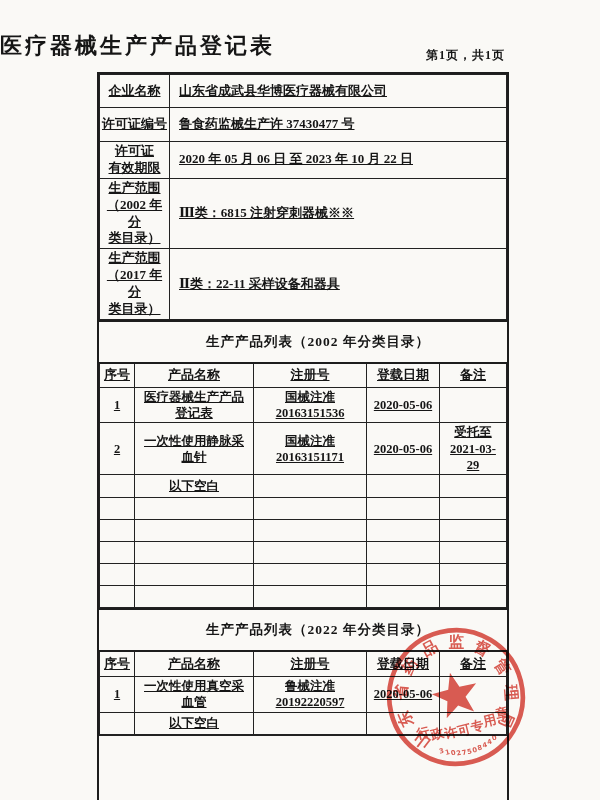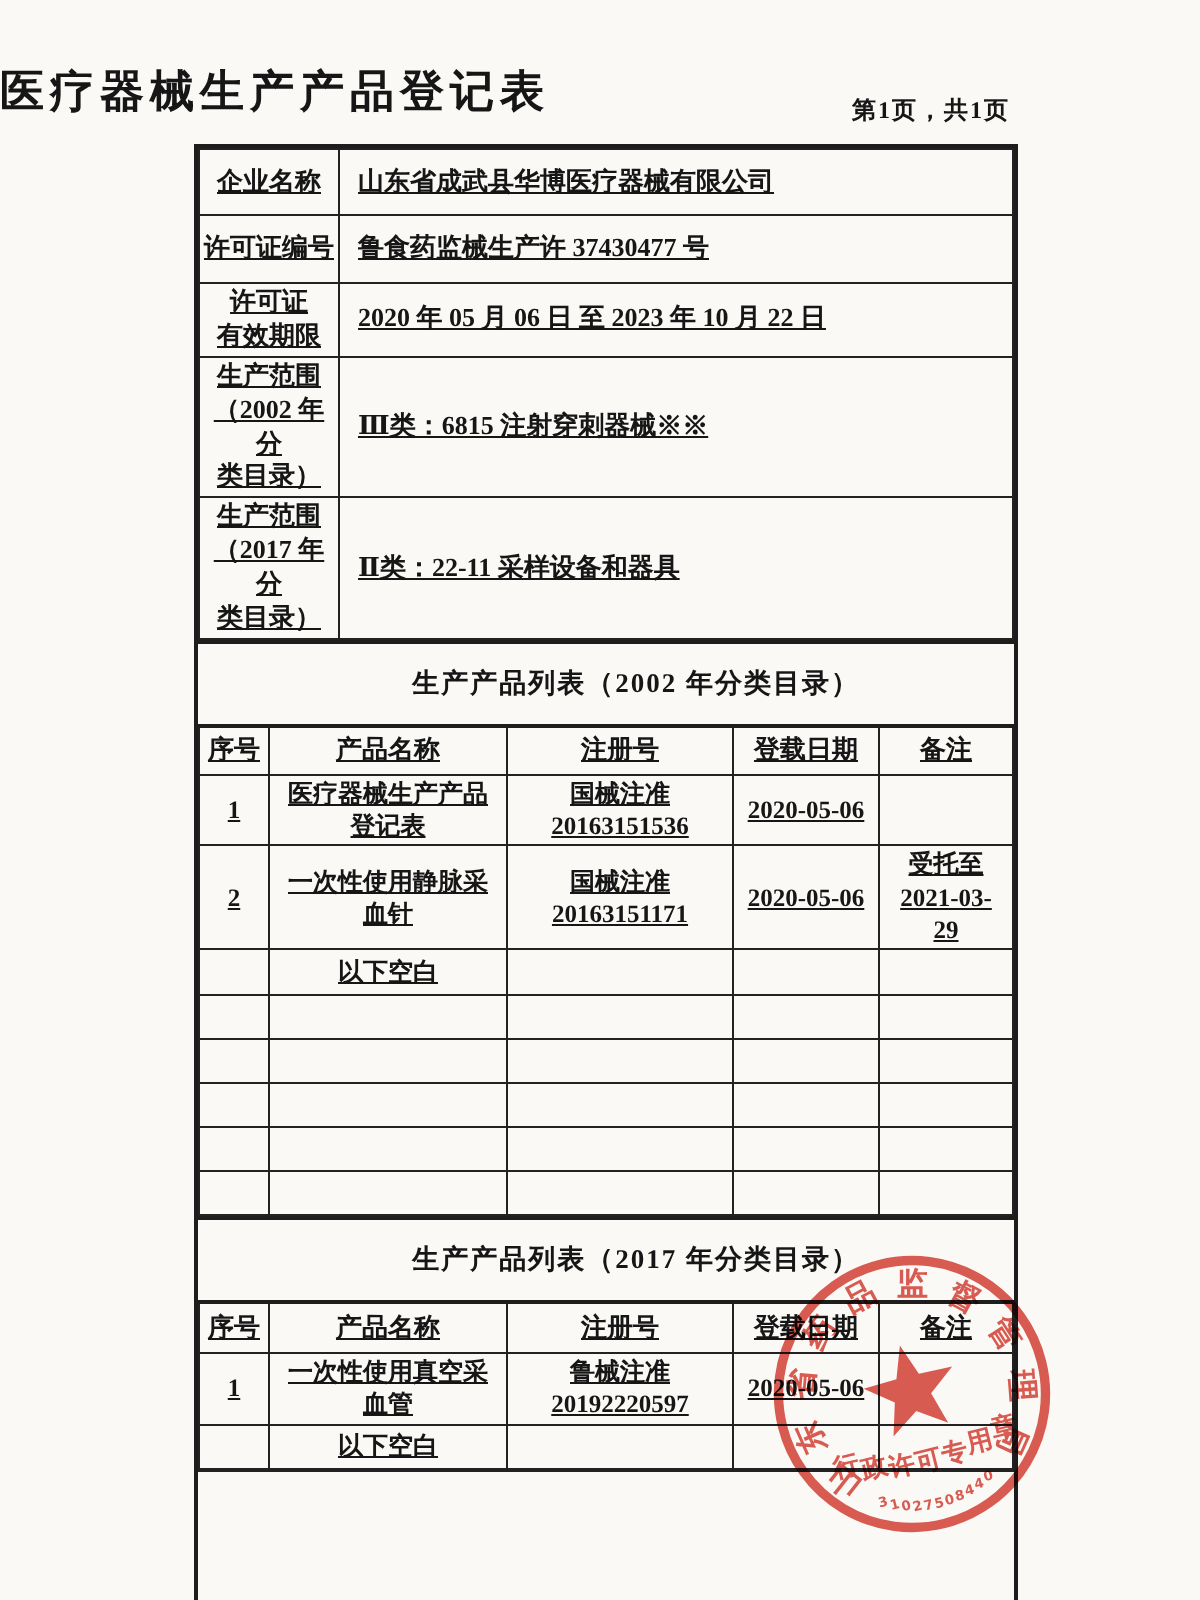--- a/index.html
+++ b/index.html
@@ -183,21 +183,21 @@
     <tr>
           <td style="height:19px"></td>
           <td></td>
           <td></td>
           <td></td>
           <td></td>
         </tr>
   </tbody>
     </table>
 
-  <div class="sec-title">生产产品列表（2017 年分类目录）</div>
+  <div class="sec-title">生产产品列表（2022 年分类目录）</div>
 
   <table class="prod-table">
     <colgroup>
         <col style="width:35px">
         <col style="width:119px">
         <col style="width:113px">
         <col style="width:73px">
         <col>
       </colgroup>
     <tbody>

